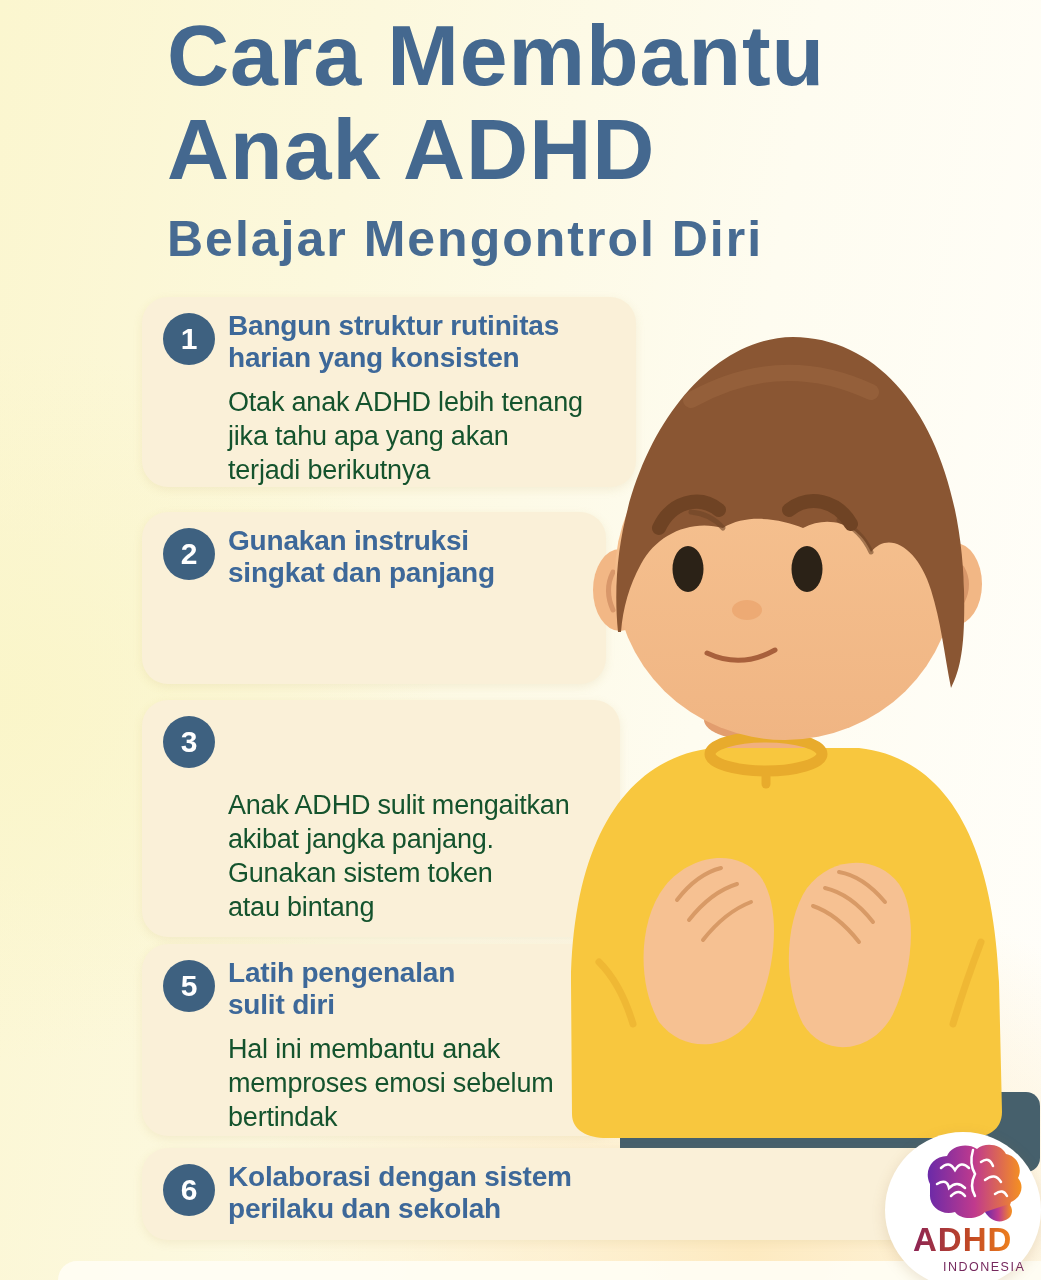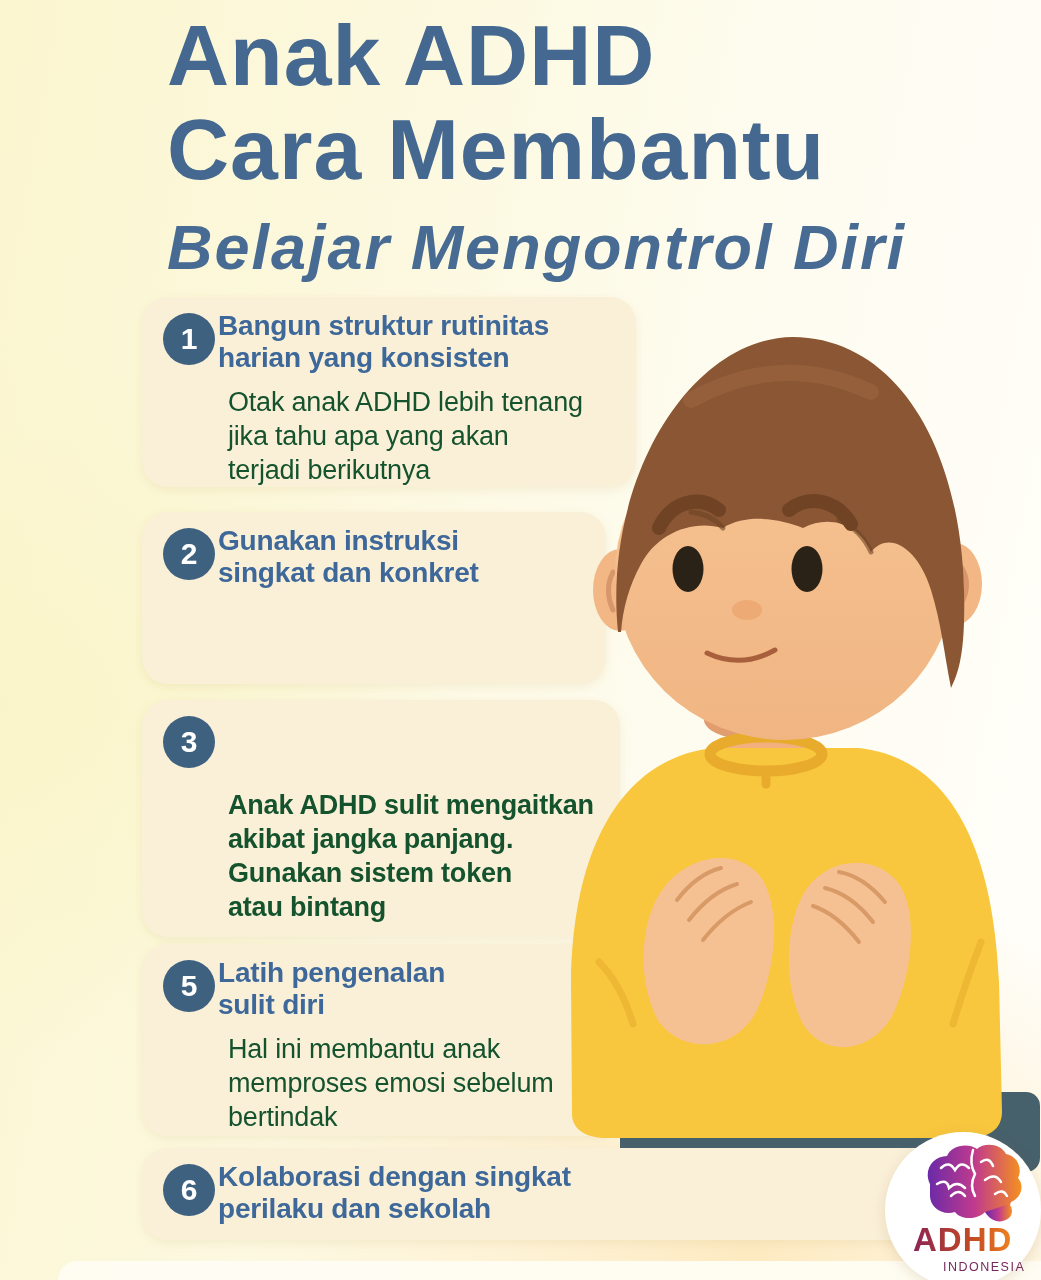--- a/index.html
+++ b/index.html
@@ -6,81 +6,81 @@
   body{font-family:"Liberation Sans","DejaVu Sans",sans-serif;}
   #poster{
     position:relative;width:1041px;height:1280px;overflow:hidden;
     background:
       radial-gradient(75% 45% at 72% 98%, rgba(253,233,190,.95) 0%, rgba(253,233,190,0) 65%),
       radial-gradient(60% 40% at 0% 55%, rgba(250,245,200,.9) 0%, rgba(250,245,200,0) 70%),
       linear-gradient(100deg,#fbf6cf 0%,#fcf8dd 30%,#fefcf0 65%,#fffefa 100%);
   }
   .heading{position:absolute;left:167px;top:8px;color:#44688f;z-index:1;}
   .heading .big{font-size:86px;font-weight:bold;line-height:94px;letter-spacing:1px;}
-  .heading .sub{font-size:63px;font-weight:bold;line-height:70px;margin-top:16px;letter-spacing:2px;color:#476b92;font-style:italic;}
+  .heading .sub{font-size:50px;font-weight:bold;line-height:70px;margin-top:8px;letter-spacing:2px;color:#476b92;}
   .card{
     position:absolute;left:142px;background:#faf0d8;border-radius:26px;
     box-shadow:0 3px 10px rgba(190,160,95,.14);z-index:1;
   }
   .badge{
     position:absolute;left:21px;top:16px;width:52px;height:52px;border-radius:50%;
     background:#3e6180;color:#ffffff;font-size:30px;font-weight:bold;
     display:flex;align-items:center;justify-content:center;
   }
   .card .title{
-    position:absolute;left:76px;top:13px;width:560px;
+    position:absolute;left:86px;top:13px;width:560px;
     color:#3d6899;font-size:28px;font-weight:bold;line-height:32px;
     white-space:pre-line;letter-spacing:-0.2px;
   }
   .card .desc{
     position:absolute;left:86px;color:#14532d;font-size:27px;line-height:34px;
     white-space:pre-line;letter-spacing:-0.2px;
   }
   #card-1{top:297px;width:494px;height:190px;}
   #card-2{top:512px;width:464px;height:172px;}
   #card-3{top:700px;width:478px;height:237px;}
   #card-5{top:944px;width:478px;height:192px;}
   #card-6{top:1148px;width:800px;height:92px;}
   #card-1 .desc{top:88px;} #card-2 .desc{top:88px;}
-  #card-3 .desc{top:88px;font-weight:bold;} #card-5 .desc{top:88px;}
+  #card-3 .desc{top:88px;} #card-5 .desc{top:88px;}
   #boy{position:absolute;left:541px;top:322px;width:500px;height:850px;z-index:2;}
   #card-6{z-index:3;}
   #logo{
     position:absolute;left:885px;top:1132px;width:156px;height:156px;border-radius:50%;
     background:#ffffff;z-index:4;box-shadow:0 4px 14px rgba(150,110,60,.18);
   }
   #bottom-strip{
     position:absolute;left:58px;top:1261px;width:983px;height:19px;
     background:#fffdf3;border-top-left-radius:22px;opacity:.95;z-index:1;
   }
 </style>
 </head>
 <body>
 
 <div id="poster">
 
   <div class="heading">
+    <div class="big">Cara Membantu</div>
     <div class="big">Anak ADHD</div>
-    <div class="big">Cara Membantu</div>
     <div class="sub">Belajar Mengontrol Diri</div>
   </div>
 
   <div class="card" id="card-1">
     <div class="badge">1</div>
     <div class="title">Bangun struktur rutinitas
 harian yang konsisten</div>
     <div class="desc">Otak anak ADHD lebih tenang
 jika tahu apa yang akan
 terjadi berikutnya</div>
   </div>
 
   <div class="card" id="card-2">
     <div class="badge">2</div>
     <div class="title">Gunakan instruksi
-singkat dan konkret</div>
+singkat dan panjang</div>
   </div>
 
   <div class="card" id="card-3">
     <div class="badge">3</div>
     <div class="desc">Anak ADHD sulit mengaitkan
 akibat jangka panjang.
 Gunakan sistem token
 atau bintang</div>
   </div>
 
@@ -167,21 +167,21 @@
       <g stroke="#d89a66" stroke-width="4" fill="none" stroke-linecap="round">
         <path d="M 344 580 Q 322 554 298 550"></path>
         <path d="M 332 600 Q 310 572 284 566"></path>
         <path d="M 318 620 Q 296 592 272 584"></path>
       </g>
     </g>
   </svg>
 
   <div class="card" id="card-6">
     <div class="badge">6</div>
-    <div class="title">Kolaborasi dengan singkat
+    <div class="title">Kolaborasi dengan sistem
 perilaku dan sekolah</div>
   </div>
 
   <div id="bottom-strip"></div>
 
   <div id="logo">
     <svg viewBox="0 0 156 156" width="156" height="156">
       <defs>
         <linearGradient id="brainGrad" x1="0" y1="0" x2="1" y2="0">
           <stop offset="0" stop-color="#6a2aa8"></stop>

